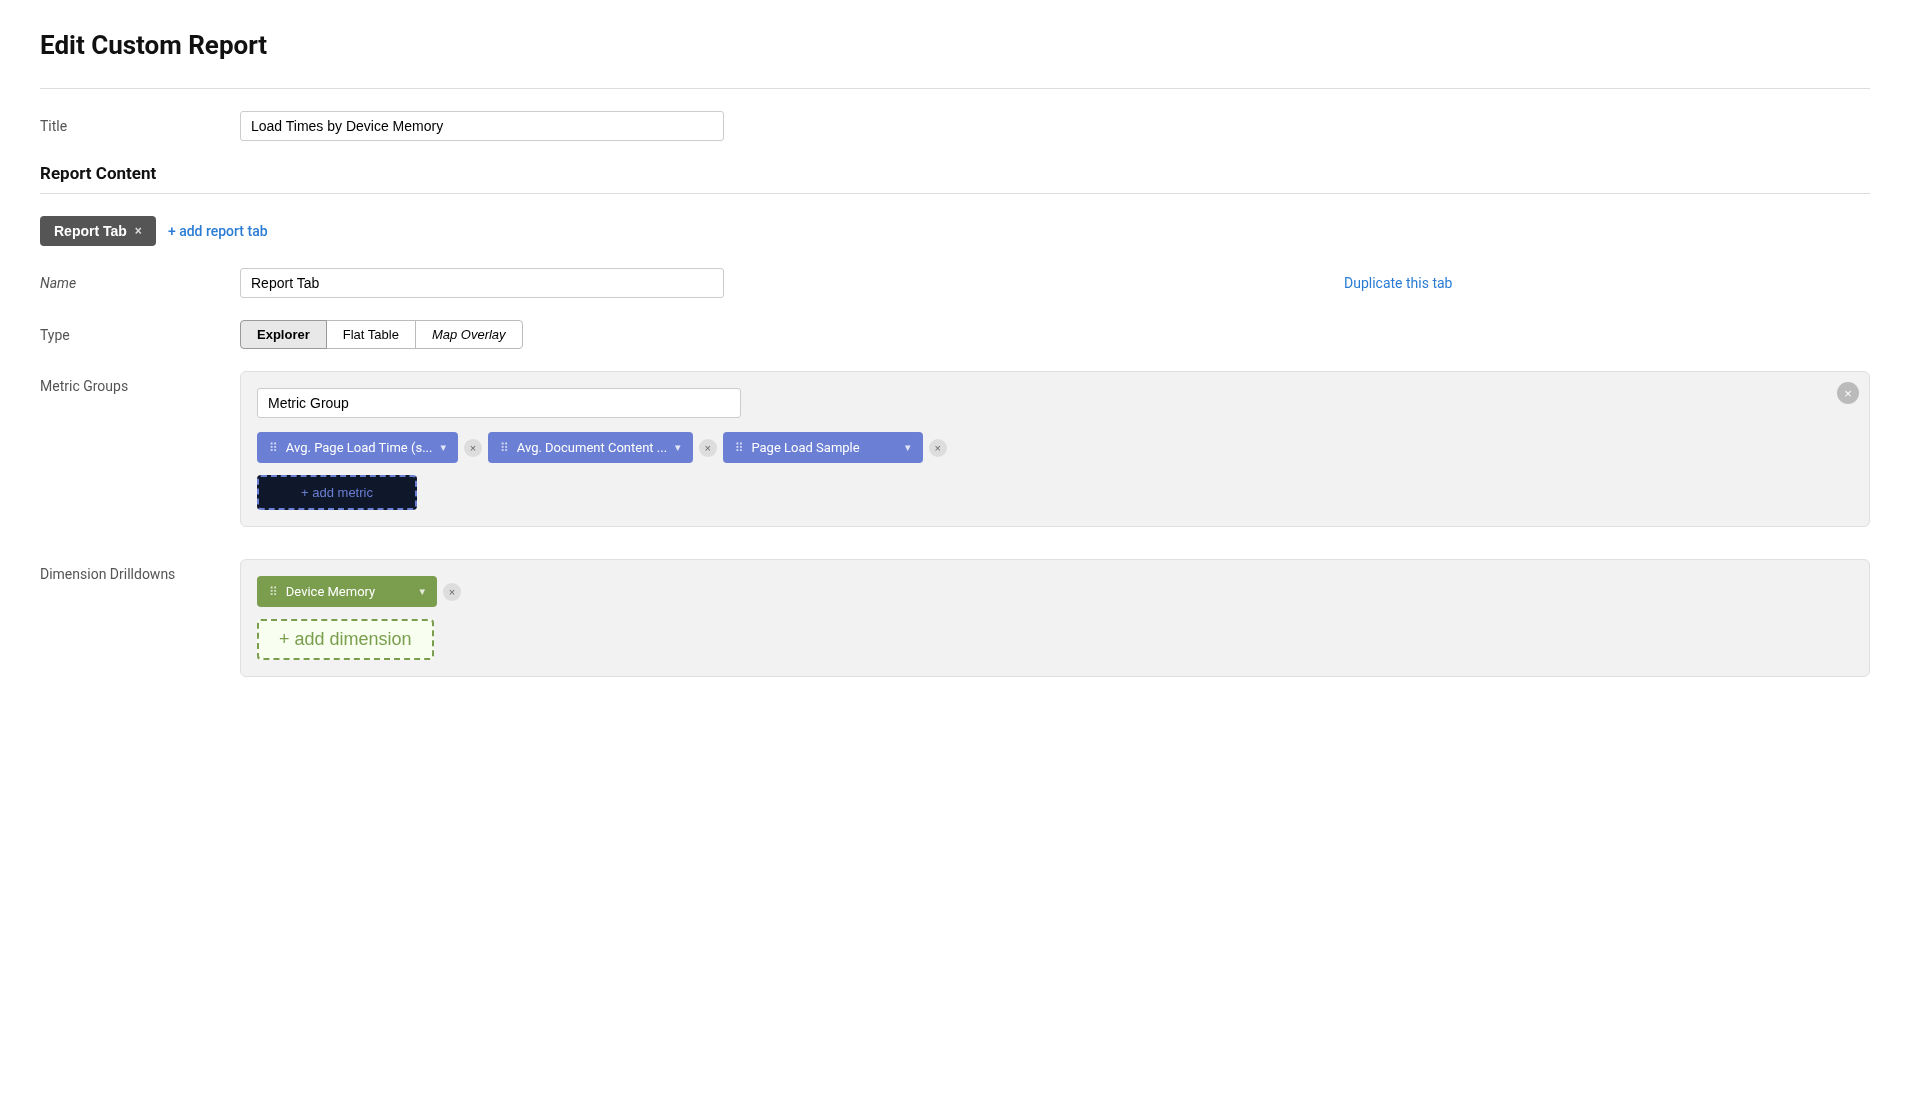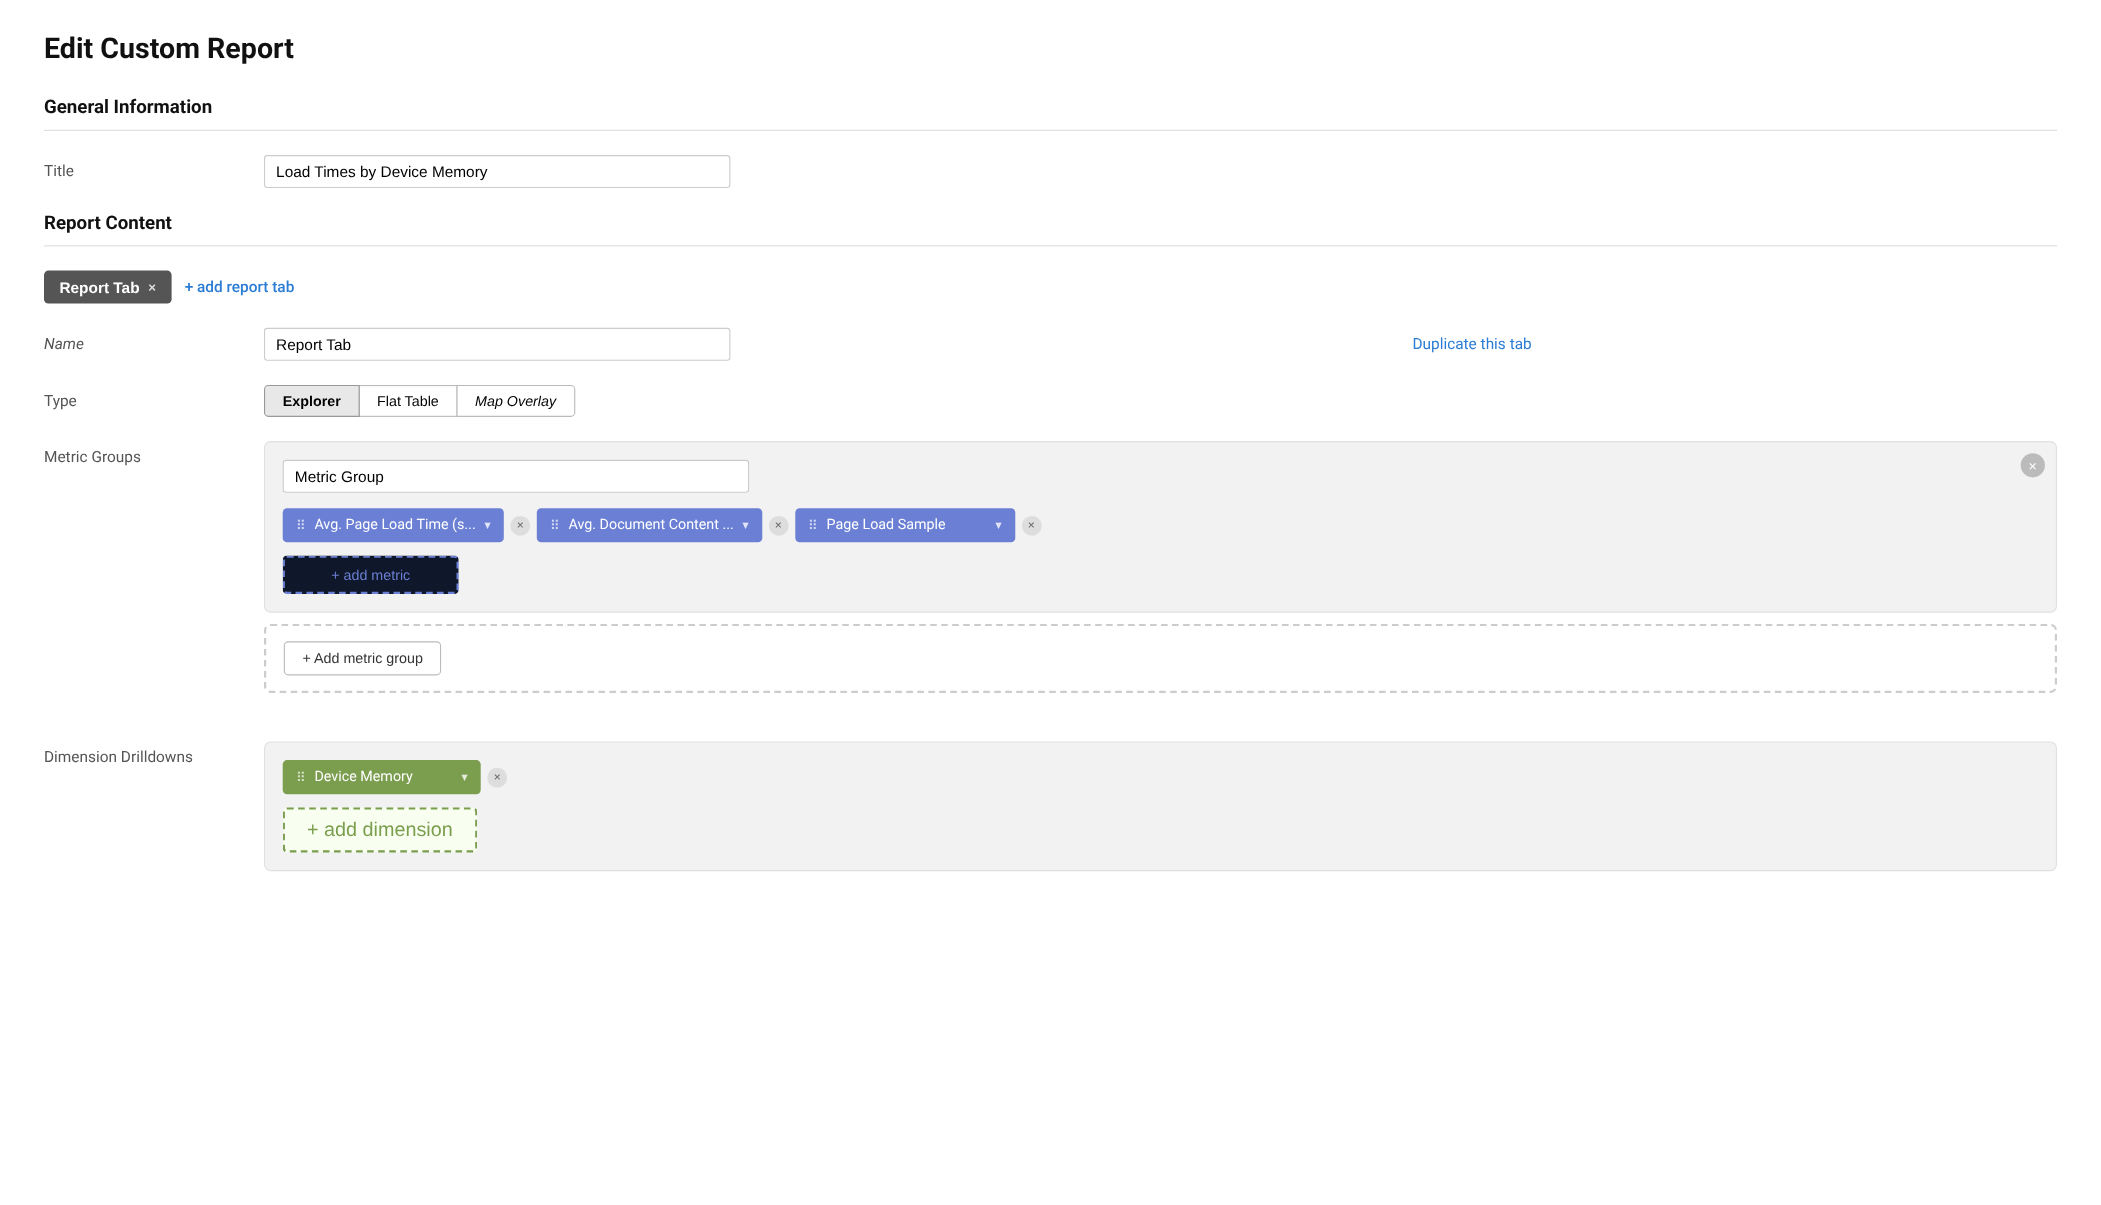--- a/index.html
+++ b/index.html
@@ -51,21 +51,21 @@
 
     .form-content {
       flex: 1;
     }
 
     input[type="text"] {
       border: 1px solid #ccc;
       border-radius: 3px;
       padding: 6px 10px;
       font-size: 14px;
-      width: 424px;
+      width: 484px;
       outline: none;
     }
 
     
     .report-content-section {
       margin-top: 10px;
     }
 
     
     .tabs-row {
@@ -331,21 +331,20 @@
       gap: 20px;
       flex: 1;
     }
   </style>
 </head>
 <body>
 
 <h1>Edit Custom Report</h1>
 
 <div class="report-content-section">
-  <div class="section-title">General Information</div>
   <hr>
 
   <div class="form-row">
     <div class="form-label">Title</div>
     <div class="form-content">
       <input type="text" value="Load Times by Device Memory" style="">
     </div>
   </div>
 
   <div class="section-title" style="margin-top:20px;">Report Content</div>
@@ -415,23 +414,20 @@
             <span class="chip-arrow">▾</span>
           </div>
           <button class="chip-remove">
             <span>×</span>
           </button>
         </div>
 
         <button class="add-metric-btn">+ add metric</button>
       </div>
 
-      <div class="add-metric-group-box">
-        <button class="add-metric-group-btn">+ Add metric group</button>
-      </div>
     </div>
   </div>
 
   <div class="form-row">
     <div class="form-label">Dimension Drilldowns</div>
     <div class="form-content">
       <div class="dimension-box">
         <div class="dimension-chips-row">
           <div class="dim-chip">
             <span class="drag-handle">⠿</span>

